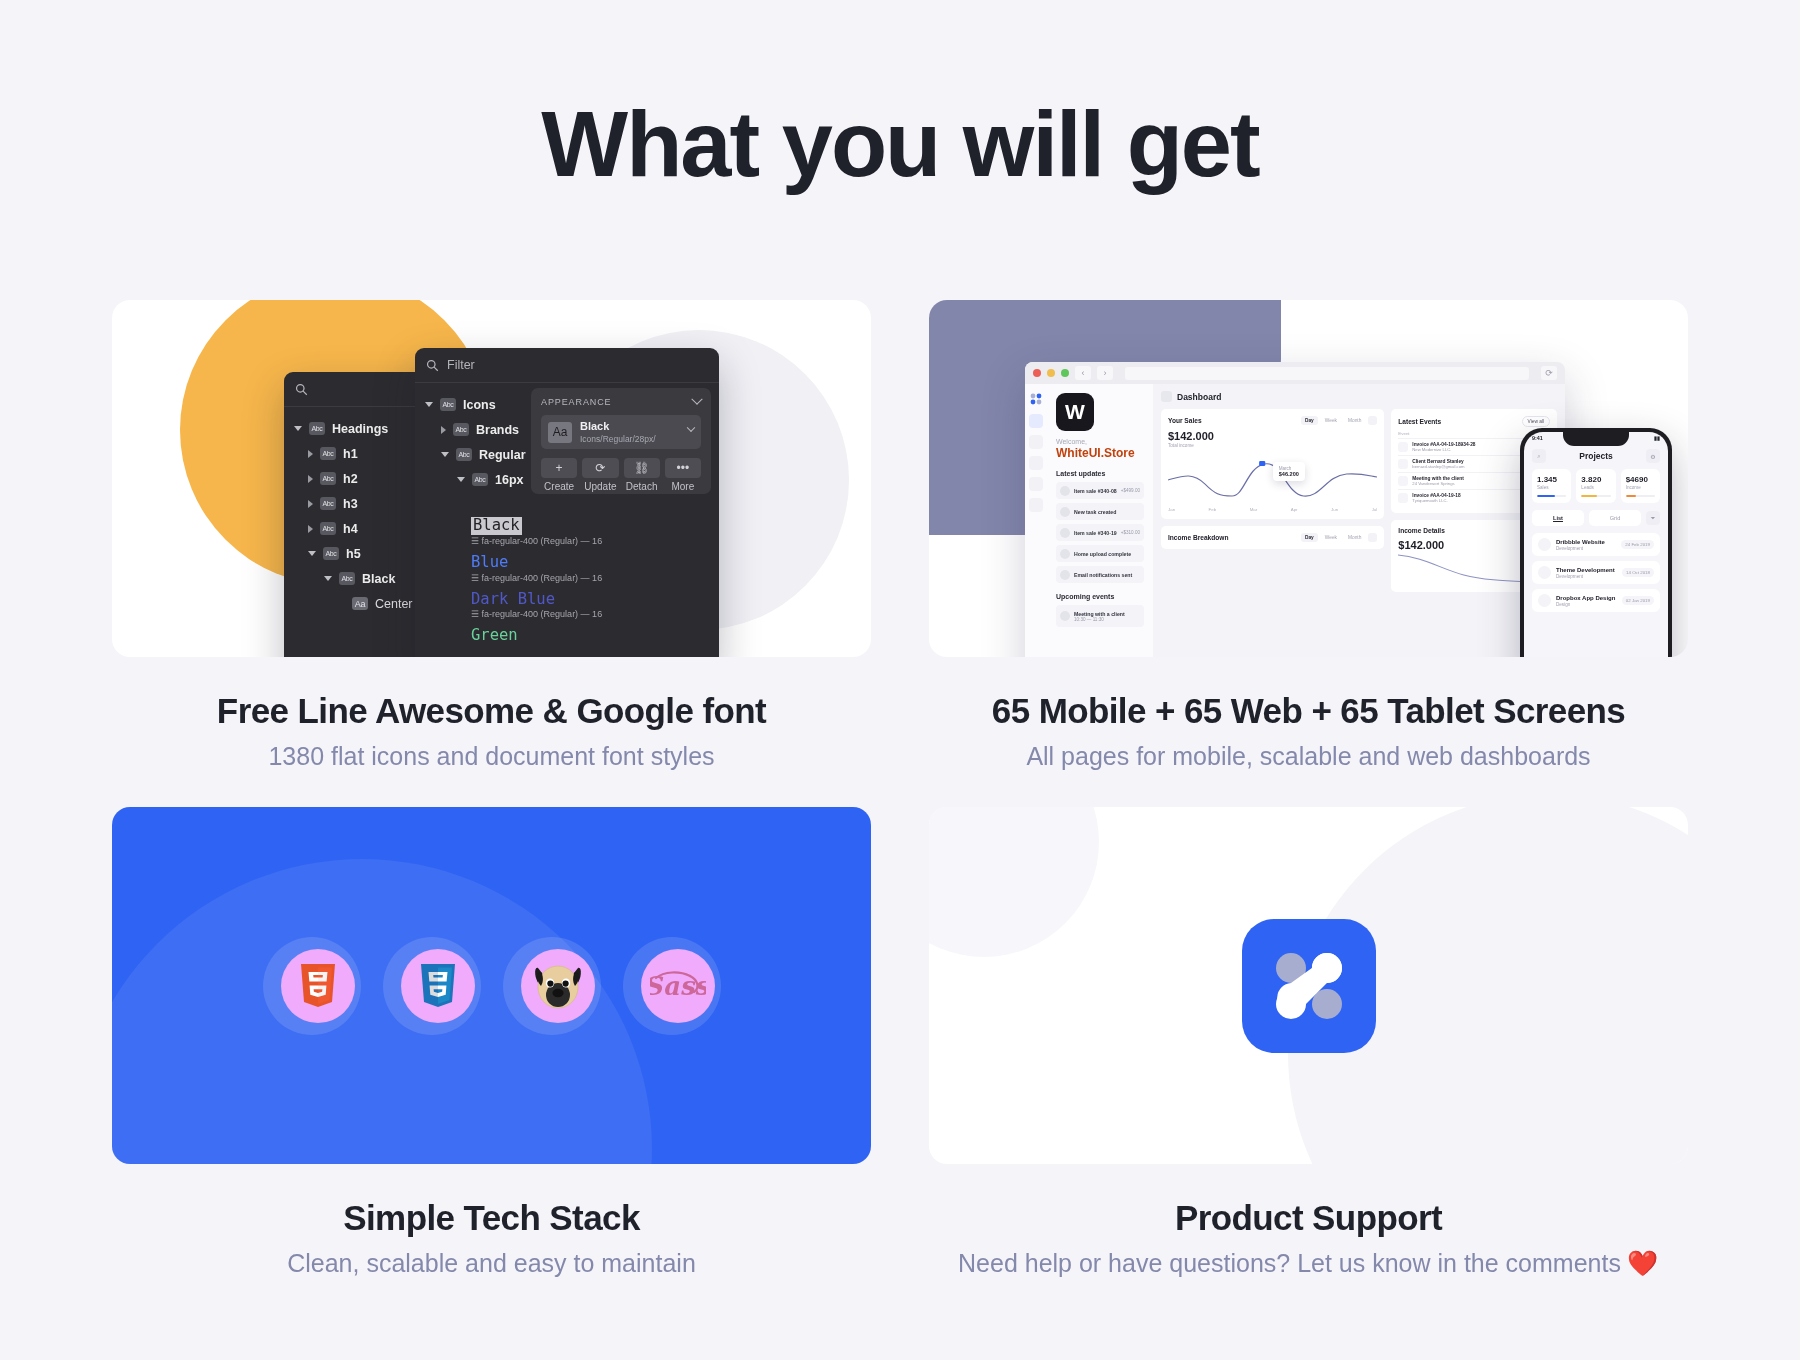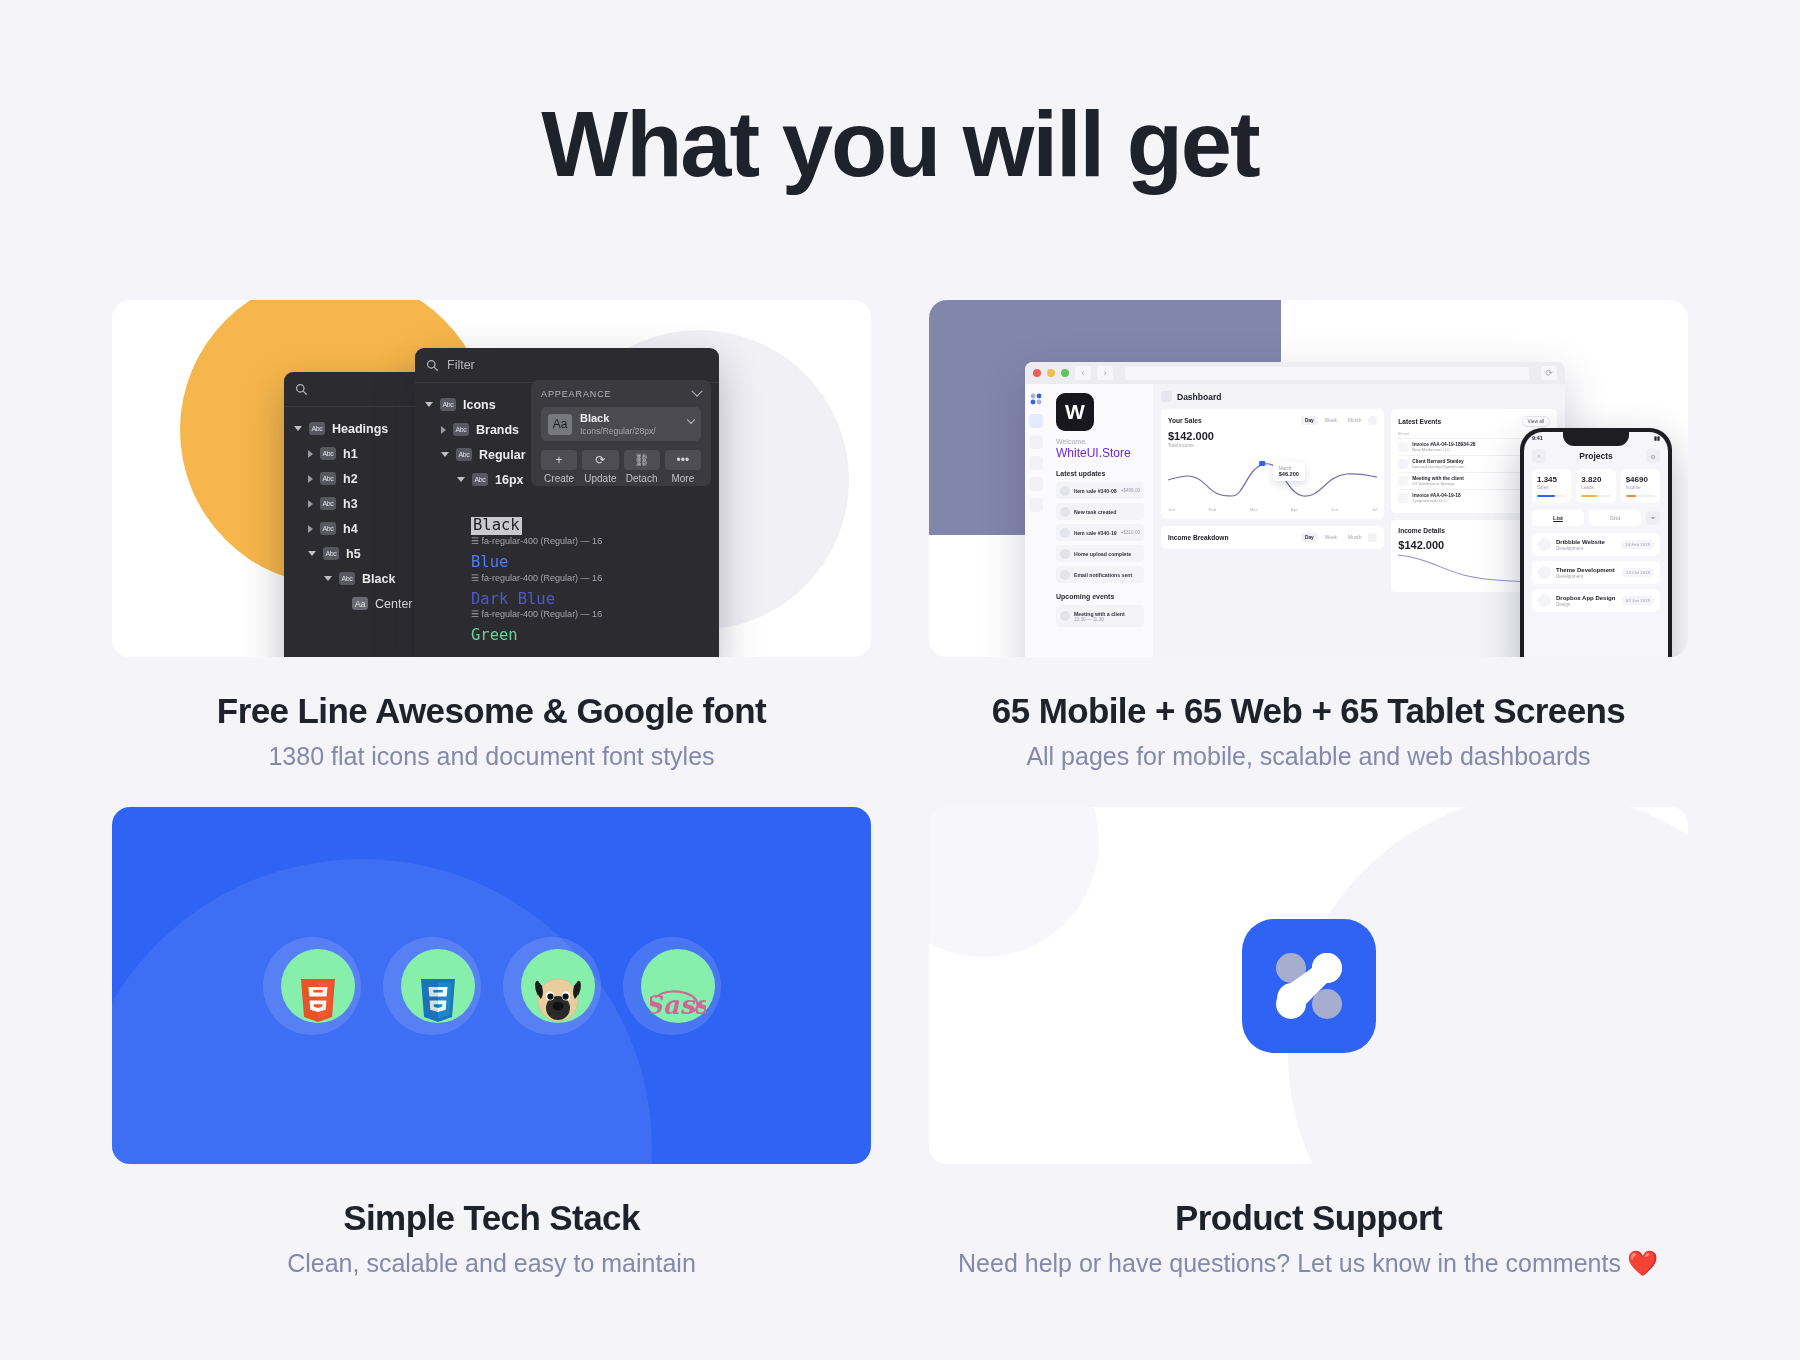--- a/index.html
+++ b/index.html
@@ -83,21 +83,21 @@
   .abc {
     width: 16px; height: 13px; border-radius: 3px; background: #585860;
     font-size: 7px; color: #e0e0e6; display: flex; align-items: center; justify-content: center;
     flex: 0 0 auto; letter-spacing: -0.3px;
   }
   .abc.aa { font-size: 9px; background: #6a6a73; }
   .tlabel { font-size: 12.5px; color: #ececed; font-weight: bold; }
   .tlabel.plain { font-weight: normal; color: #dcdce0; }
 
   .p-appear {
-    position: absolute; right: 8px; top: 32px; width: 180px;
+    position: absolute; right: 8px; top: 40px; width: 180px;
     background: #3a3a3f; border-radius: 7px; padding: 9px 10px 2px;
   }
   .p-appear .ap-head {
     display: flex; justify-content: space-between; align-items: center;
     font-size: 9px; letter-spacing: .9px; color: #b7b7bf; margin-bottom: 8px;
   }
   .chev { width: 8px; height: 8px; border-right: 1.4px solid #b7b7bf; border-bottom: 1.4px solid #b7b7bf; transform: rotate(45deg) translate(-2px,-2px); }
   .ap-style {
     display: flex; align-items: center; gap: 8px;
     background: #4a4a50; border-radius: 5px; padding: 5px 7px;
@@ -160,21 +160,21 @@
     margin: 0 auto 7px;
   }
   .rail-ic.act { background: #e6eaff; }
   .bw-side { width: 106px; background: #fbfbfd; padding: 9px 9px 0; }
   .wlogo {
     width: 38px; height: 38px; border-radius: 9px; background: #17171d;
     color: #fff; display: flex; align-items: center; justify-content: center;
     font-size: 21px; font-weight: bold;
   }
   .wc { font-size: 7px; color: #a7a7b6; margin-top: 7px; }
-  .wn { font-size: 12px; font-weight: normal; color: #6d28d9; margin-top: 1px; }
+  .wn { font-size: 12px; font-weight: bold; color: #c2410c; margin-top: 1px; }
   .sect { font-size: 7px; font-weight: bold; color: #2a2a34; margin: 10px 0 5px; }
   .upd {
     height: 17px; background: #f4f4f8; border-radius: 4px; margin-bottom: 4px;
     display: flex; align-items: center; padding: 0 4px; gap: 4px;
   }
   .upd .av { width: 10px; height: 10px; border-radius: 50%; background: #e3e3ea; flex: 0 0 auto; }
   .upd .ut { font-size: 5.2px; color: #32323e; font-weight: bold; flex: 1; }
   .upd .uv { font-size: 4.6px; color: #9a9aab; }
   .bw-main { flex: 1; background: #f4f4f8; padding: 7px 8px; }
   .topbar { display: flex; align-items: center; gap: 5px; margin-bottom: 7px; }
@@ -244,22 +244,22 @@
     position: absolute; left: -40px; top: 52px; width: 580px; height: 580px;
     border-radius: 50%; background: rgba(255,255,255,.07);
   }
   .stack { position: absolute; left: 0; top: 0; width: 100%; height: 100%; display: flex; align-items: center; justify-content: center; gap: 22px; }
   .halo {
     width: 98px; height: 98px; border-radius: 50%;
     background: rgba(255,255,255,.13);
     display: flex; align-items: center; justify-content: center;
   }
   .iconcirc {
-    width: 74px; height: 74px; border-radius: 50%; background: #86efac;
-    display: flex; align-items: flex-end; justify-content: center; margin-left: 12px;
+    width: 74px; height: 74px; border-radius: 50%; background: #f0abfc;
+    display: flex; align-items: center; justify-content: center; margin-left: 12px;
   }
 
   
   .c4-blob {
     position: absolute; right: -120px; bottom: -150px;
     width: 520px; height: 520px; border-radius: 50%; background: #f5f5f9;
   }
   .c4-blob2 {
     position: absolute; left: -60px; top: -80px;
     width: 230px; height: 230px; border-radius: 50%; background: #f7f7fb;

